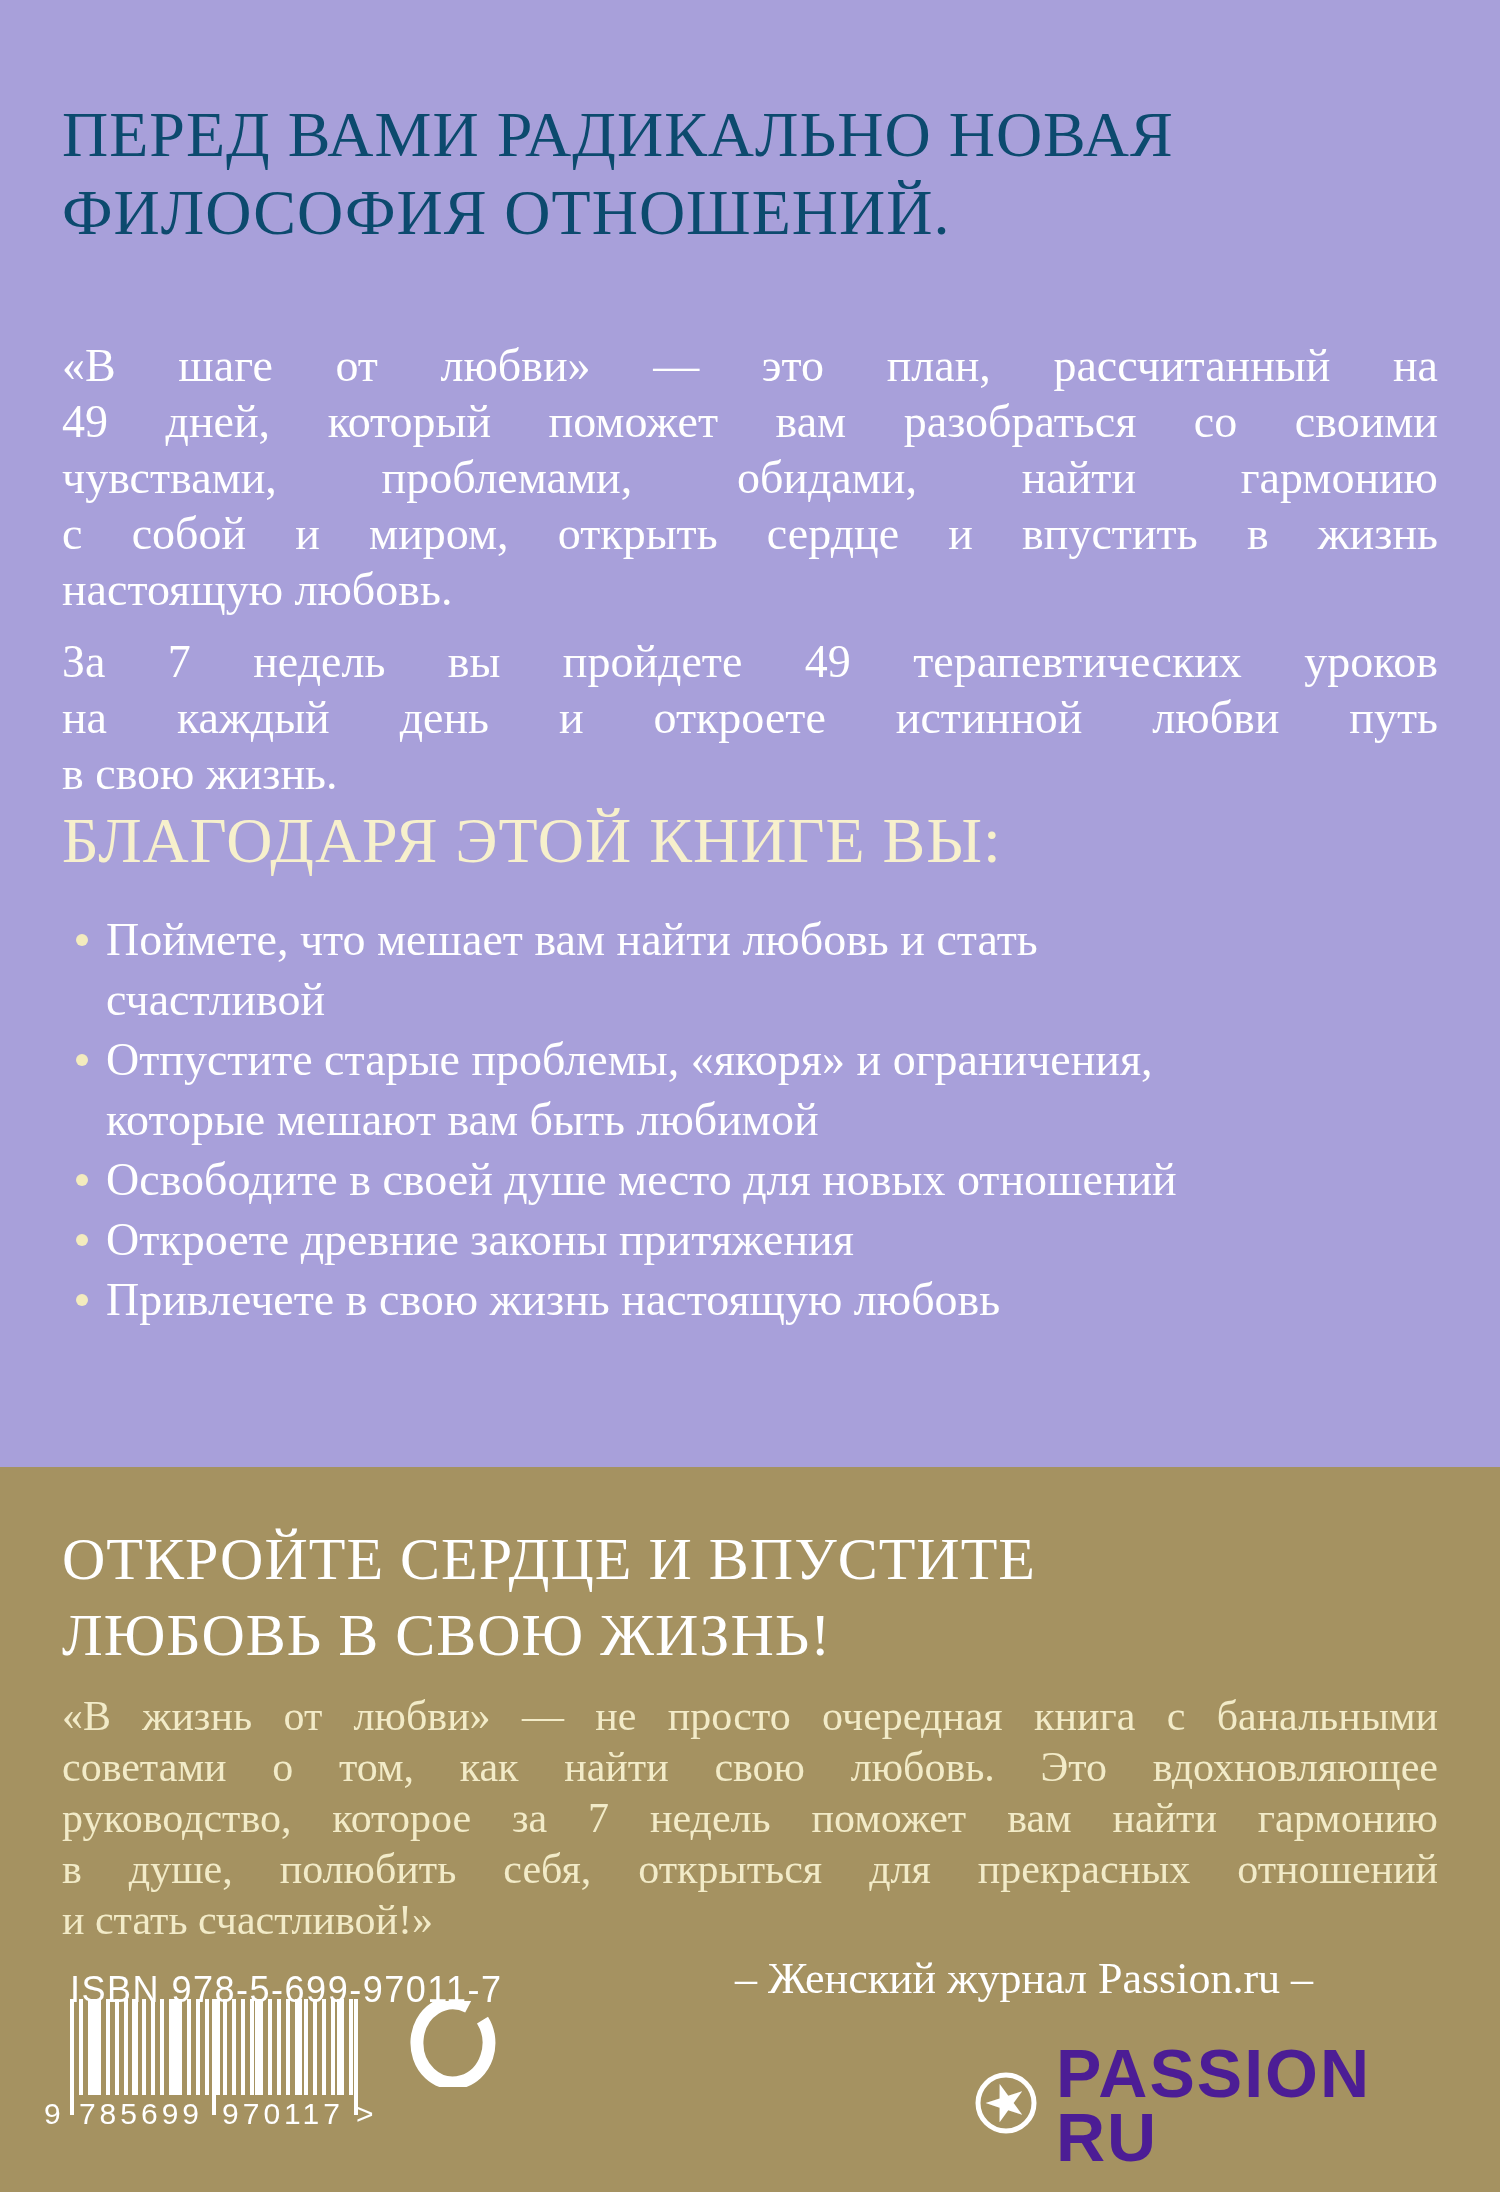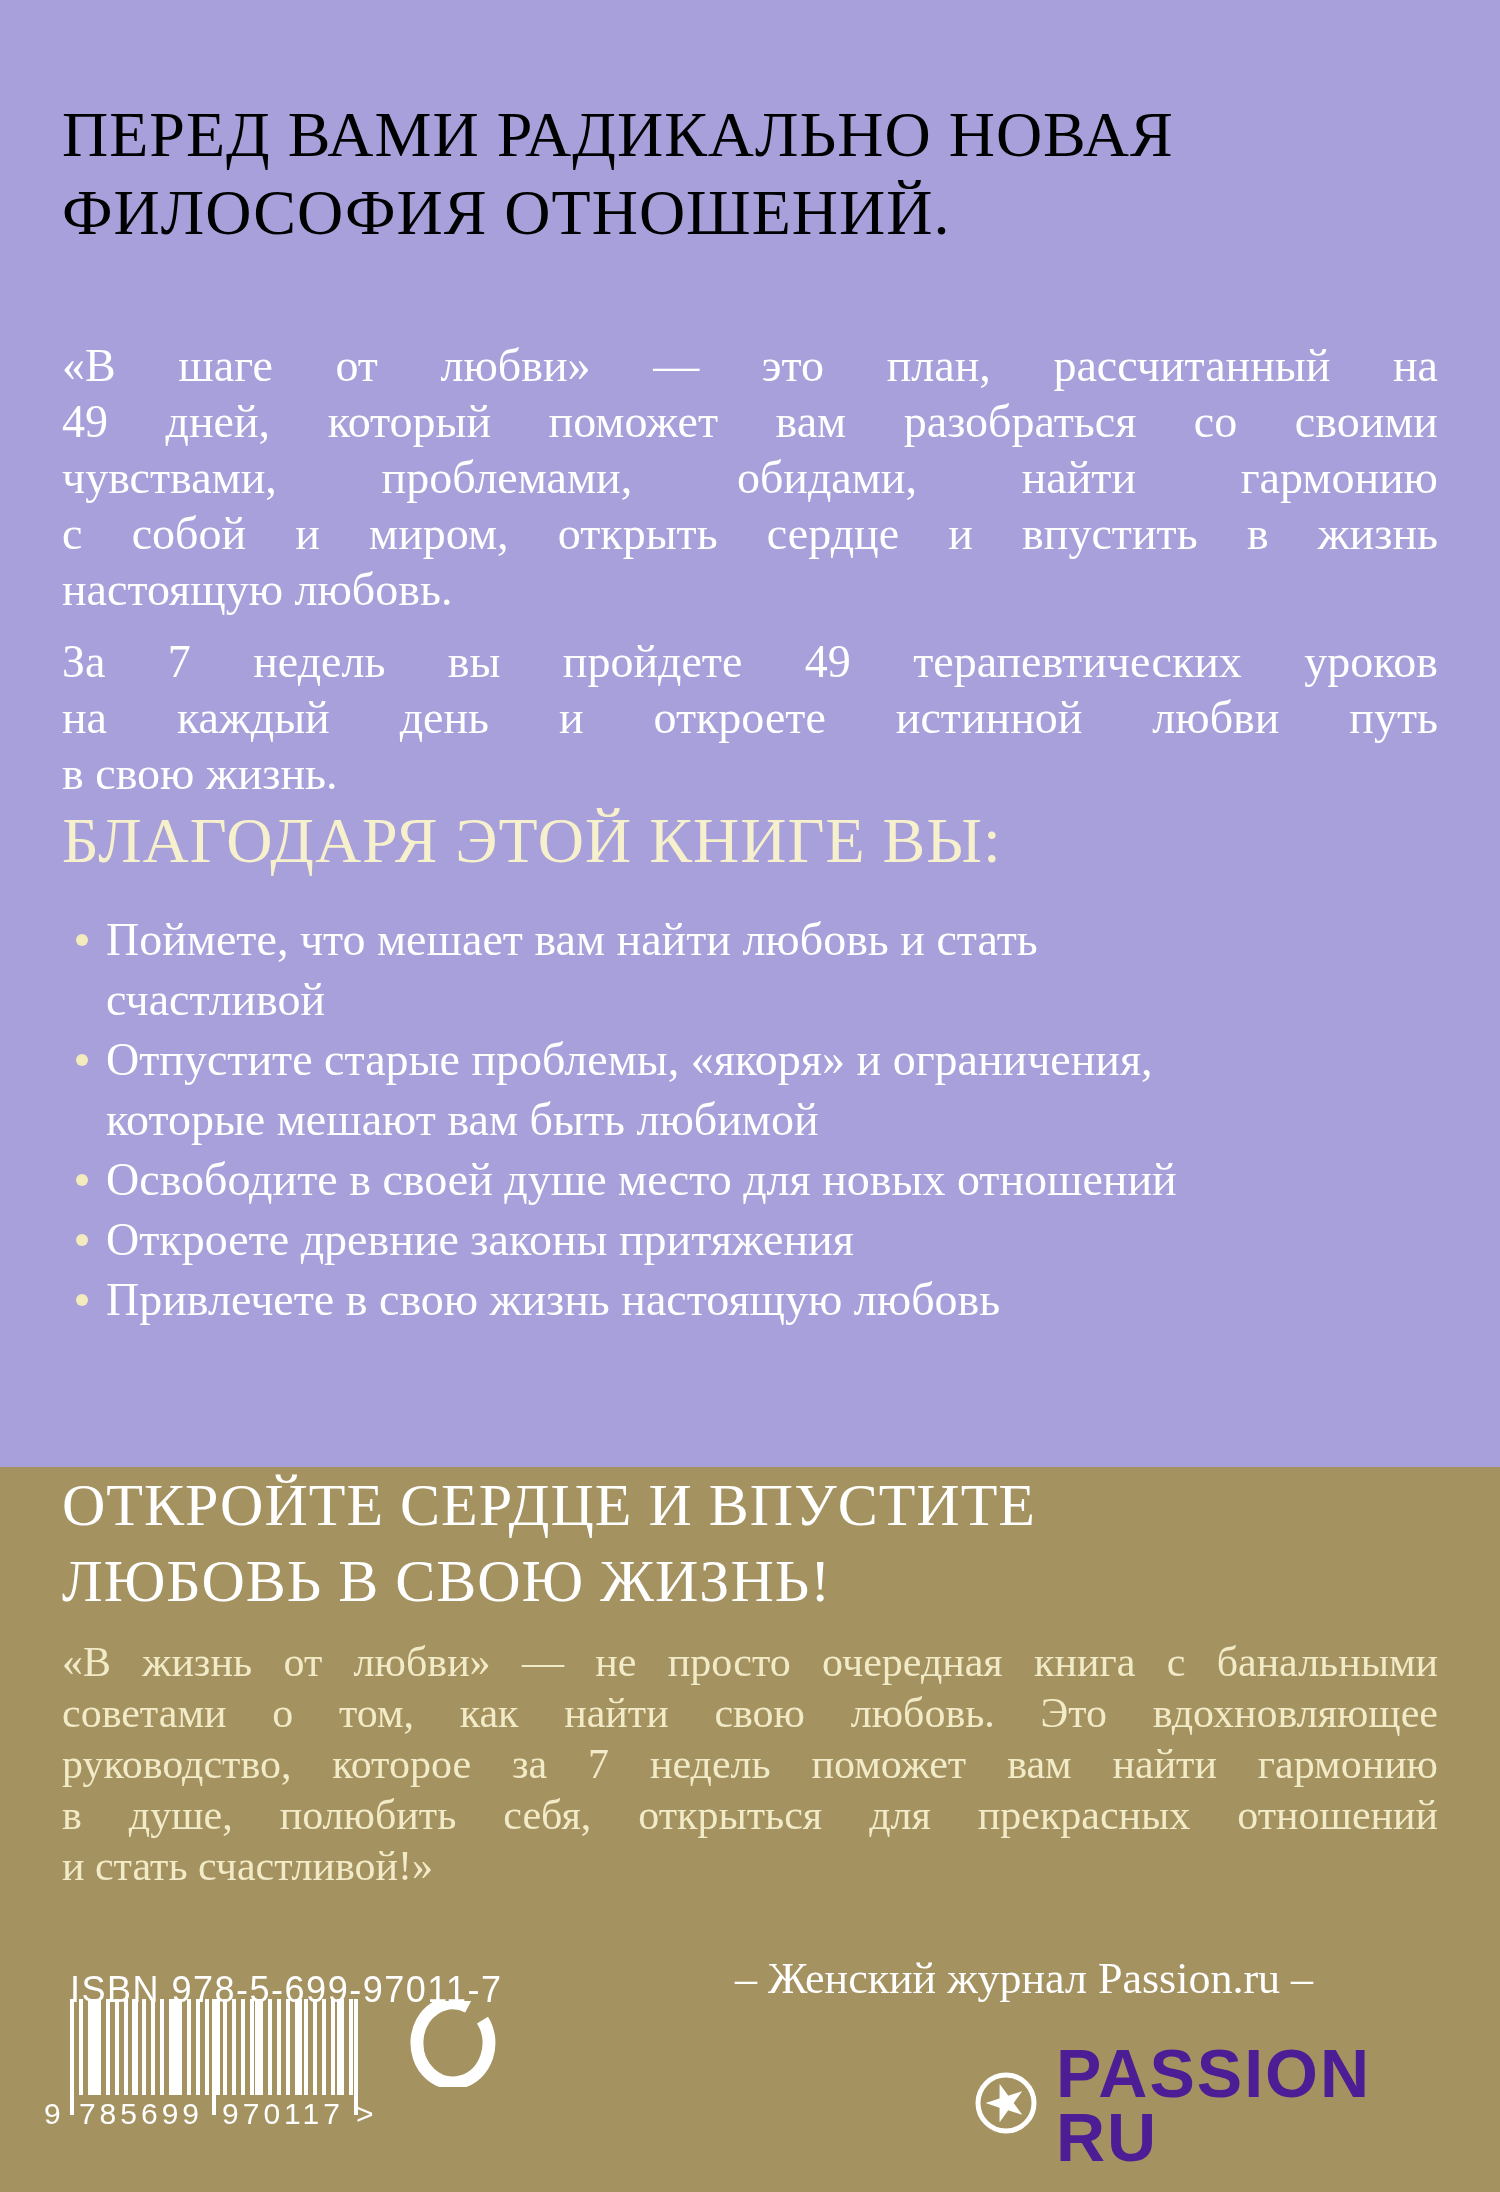--- a/index.html
+++ b/index.html
@@ -12,21 +12,21 @@
   
   .purple-section{
     background:#a8a0da;
     height:1467px;
     padding:0 62px;
     box-sizing:border-box;
     overflow:hidden;
   }
   .top-heading{
     padding-top:96px;
-    color:#000000;
+    color:#0c4a6e;
     font-size:64px;
     line-height:78px;
     letter-spacing:1px;
   }
   .jpara{color:#ffffff;}
   .jline{
     text-align:justify;
     text-align-last:justify;
     white-space:normal;
   }
@@ -58,20 +58,21 @@
   
   .gold-section{
     background:#a59261;
     height:725px;
     padding:0 62px;
     box-sizing:border-box;
     position:relative;
     overflow:hidden;
   }
   .gold-heading{
+    padding-top:54px;
     color:#ffffff;
     font-size:60px;
     line-height:76px;
     letter-spacing:1px;
   }
   .gold-quote{
     margin-top:18px;
     color:#f2ebc8;
     font-size:42px;
     line-height:51px;

